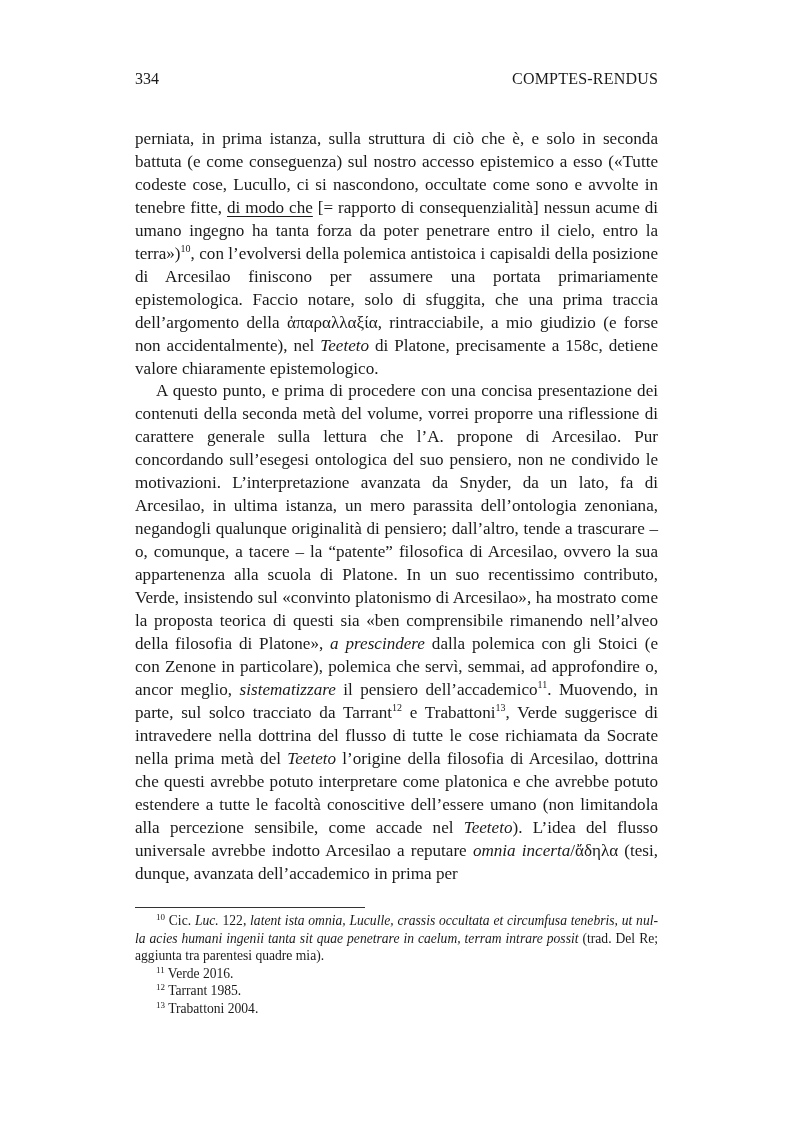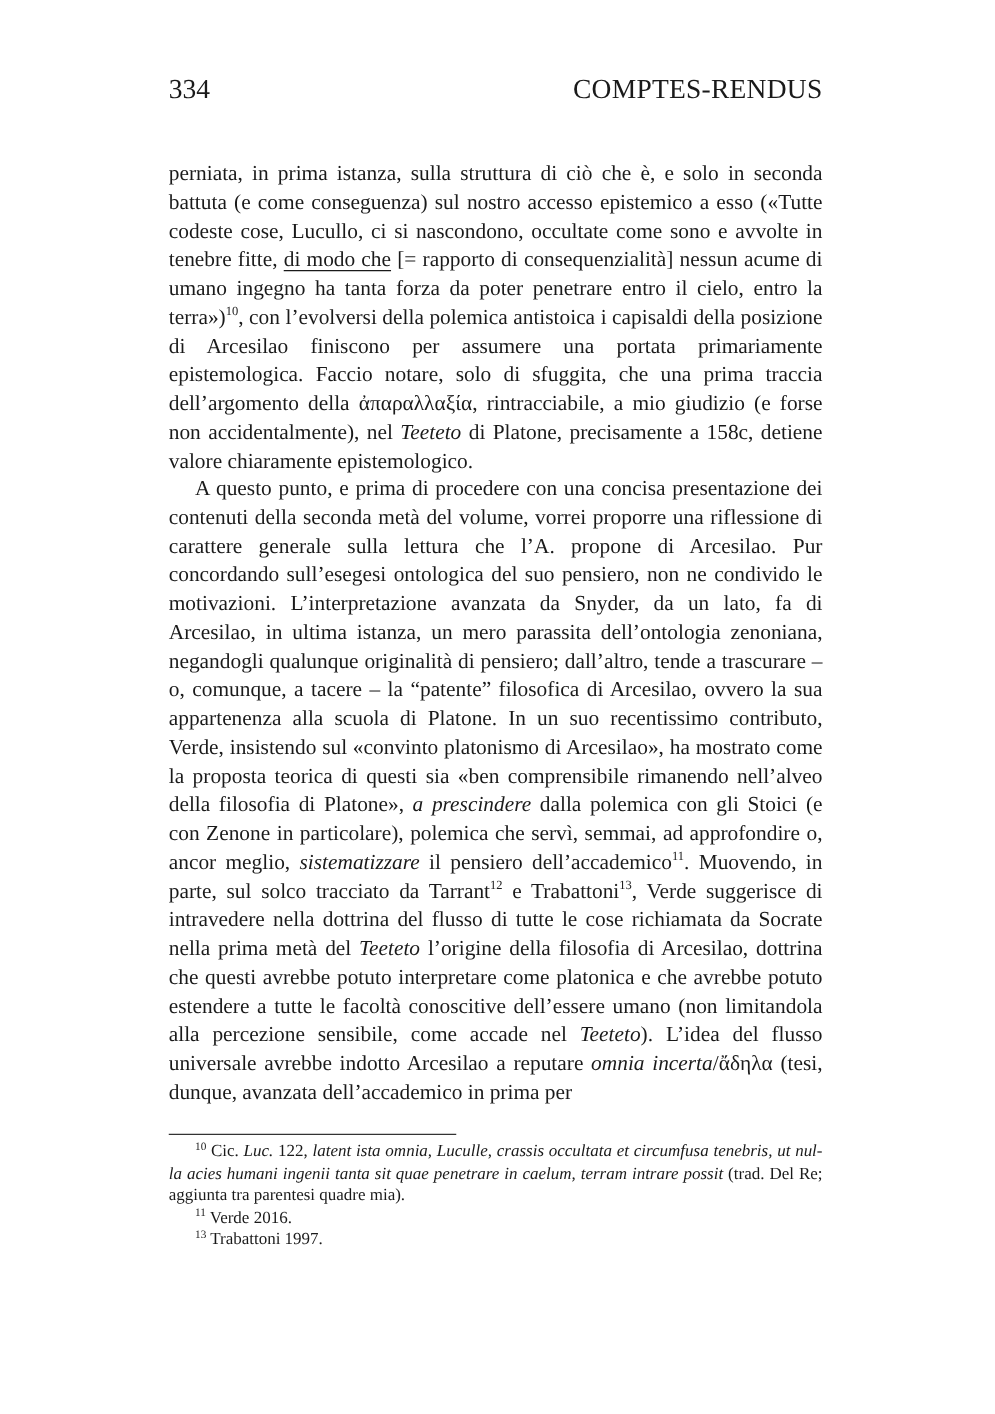--- a/index.html
+++ b/index.html
@@ -1,20 +1,20 @@
 <!DOCTYPE html>
 <html><head>
 <meta charset="utf-8">
 <style>
   html, body { margin: 0; padding: 0; background: #ffffff; }
   body { width: 796px; height: 1131px; position: relative; overflow: hidden;
          font-family: "Liberation Serif", "DejaVu Serif", serif; color: #1a1a1a; }
   .page { position: absolute; left: 0; top: 0; width: 796px; height: 1131px; }
-  .running-head { position: absolute; top: 58px; left: 135px; width: 523px; height: 22px;
-                  font-size: 22px; }
+  .running-head { position: absolute; top: 70px; left: 135px; width: 523px; height: 22px;
+                  font-size: 16px; }
   .page-number { position: absolute; left: 0; top: 0; }
   .running-title { position: absolute; left: 0; right: 0; text-align: right; top: 0; letter-spacing: 0.2px; }
   .body-text { position: absolute; left: 135px; top: 128px; width: 523px;
                font-size: 17.1px; line-height: 22.95px; text-align: justify; hyphens: manual; }
   .body-text p { margin: 0; }
   .body-text p.indent { text-indent: 21px; }
   .u { text-decoration: underline; text-underline-offset: 3px; text-decoration-thickness: 1px; }
   sup.fn { font-size: 10px; vertical-align: 0; position: relative; top: -7px; line-height: 0; }
   .footnote-rule { position: absolute; left: 135px; top: 907px; width: 230px; height: 1px; background: #333; }
   .footnotes { position: absolute; left: 135px; top: 912px; width: 523px;
@@ -36,16 +36,17 @@
     <p><span>perniata, in prima istanza, sulla struttura di ciò che è, e solo in seconda battuta (e come conseguenza) sul nostro accesso epistemico a esso («Tut­te codeste cose, Lucullo, ci si nascondono, occultate come sono e avvolte in tenebre fitte, </span><span class="u">di modo che</span><span> [= rapporto di consequenzialità] nessun acume di umano ingegno ha tanta forza da poter penetrare entro il cielo, entro la terra»)</span><sup class="fn">10</sup><span>, con l’evolversi della polemica antistoica i capisaldi del­la posizione di Arcesilao finiscono per assumere una portata primaria­mente epistemologica. Faccio notare, solo di sfuggita, che una prima traccia dell’argomento della ἀπαραλλαξία, rintracciabile, a mio giudizio (e forse non accidentalmente), nel </span><i>Teeteto</i><span> di Platone, precisamente a 158c, detiene valore chiaramente epistemologico.</span></p>
 
     <p class="indent"><span>A questo punto, e prima di procedere con una concisa presentazione dei contenuti della seconda metà del volume, vorrei proporre una rifles­sione di carattere generale sulla lettura che l’A. propone di Arcesilao. Pur concordando sull’esegesi ontologica del suo pensiero, non ne condivido le motivazioni. L’interpretazione avanzata da Snyder, da un lato, fa di Arcesilao, in ultima istanza, un mero parassita dell’ontologia zenoniana, negandogli qualunque originalità di pensiero; dall’altro, tende a trascura­re – o, comunque, a tacere – la “patente” filosofica di Arcesilao, ovvero la sua appartenenza alla scuola di Platone. In un suo recentissimo contribu­to, Verde, insistendo sul «convinto platonismo di Arcesilao», ha mostrato come la proposta teorica di questi sia «ben comprensibile rimanendo nell’alveo della filosofia di Platone», </span><i>a prescindere</i><span> dalla polemica con gli Stoici (e con Zenone in particolare), polemica che servì, semmai, ad ap­profondire o, ancor meglio, </span><i>sistematizzare</i><span> il pensiero dell’accademico</span><sup class="fn">11</sup><span>. Muovendo, in parte, sul solco tracciato da Tarrant</span><sup class="fn">12</sup><span> e Trabattoni</span><sup class="fn">13</sup><span>, Verde suggerisce di intravedere nella dottrina del flusso di tutte le cose richia­mata da Socrate nella prima metà del </span><i>Teeteto</i><span> l’origine della filosofia di Arcesilao, dottrina che questi avrebbe potuto interpretare come platonica e che avrebbe potuto estendere a tutte le facoltà conoscitive dell’essere umano (non limitandola alla percezione sensibile, come accade nel </span><i>Teete­to</i><span>). L’idea del flusso universale avrebbe indotto Arcesilao a reputare </span><i>om­nia incerta</i><span>/ἄδηλα (tesi, dunque, avanzata dell’accademico in prima per­</span></p>
   </div>
 
   <div class="footnote-rule"></div>
 
   <div class="footnotes">
     <p><sup>10</sup><span> Cic. </span><i>Luc.</i><span> 122, </span><i>latent ista omnia, Luculle, crassis occultata et circumfusa tenebris, ut nul­la acies humani ingenii tanta sit quae penetrare in caelum, terram intrare possit</i><span> (trad. Del Re; aggiunta tra parentesi quadre mia).</span></p>
     <p><sup>11</sup><span> Verde 2016.</span></p>
-    <p><sup>13</sup><span> Trabattoni 1997.</span></p>
+    <p><sup>12</sup><span> Tarrant 1985.</span></p>
+    <p><sup>13</sup><span> Trabattoni 2004.</span></p>
   </div>
 
 </div>
 
 </body></html>

